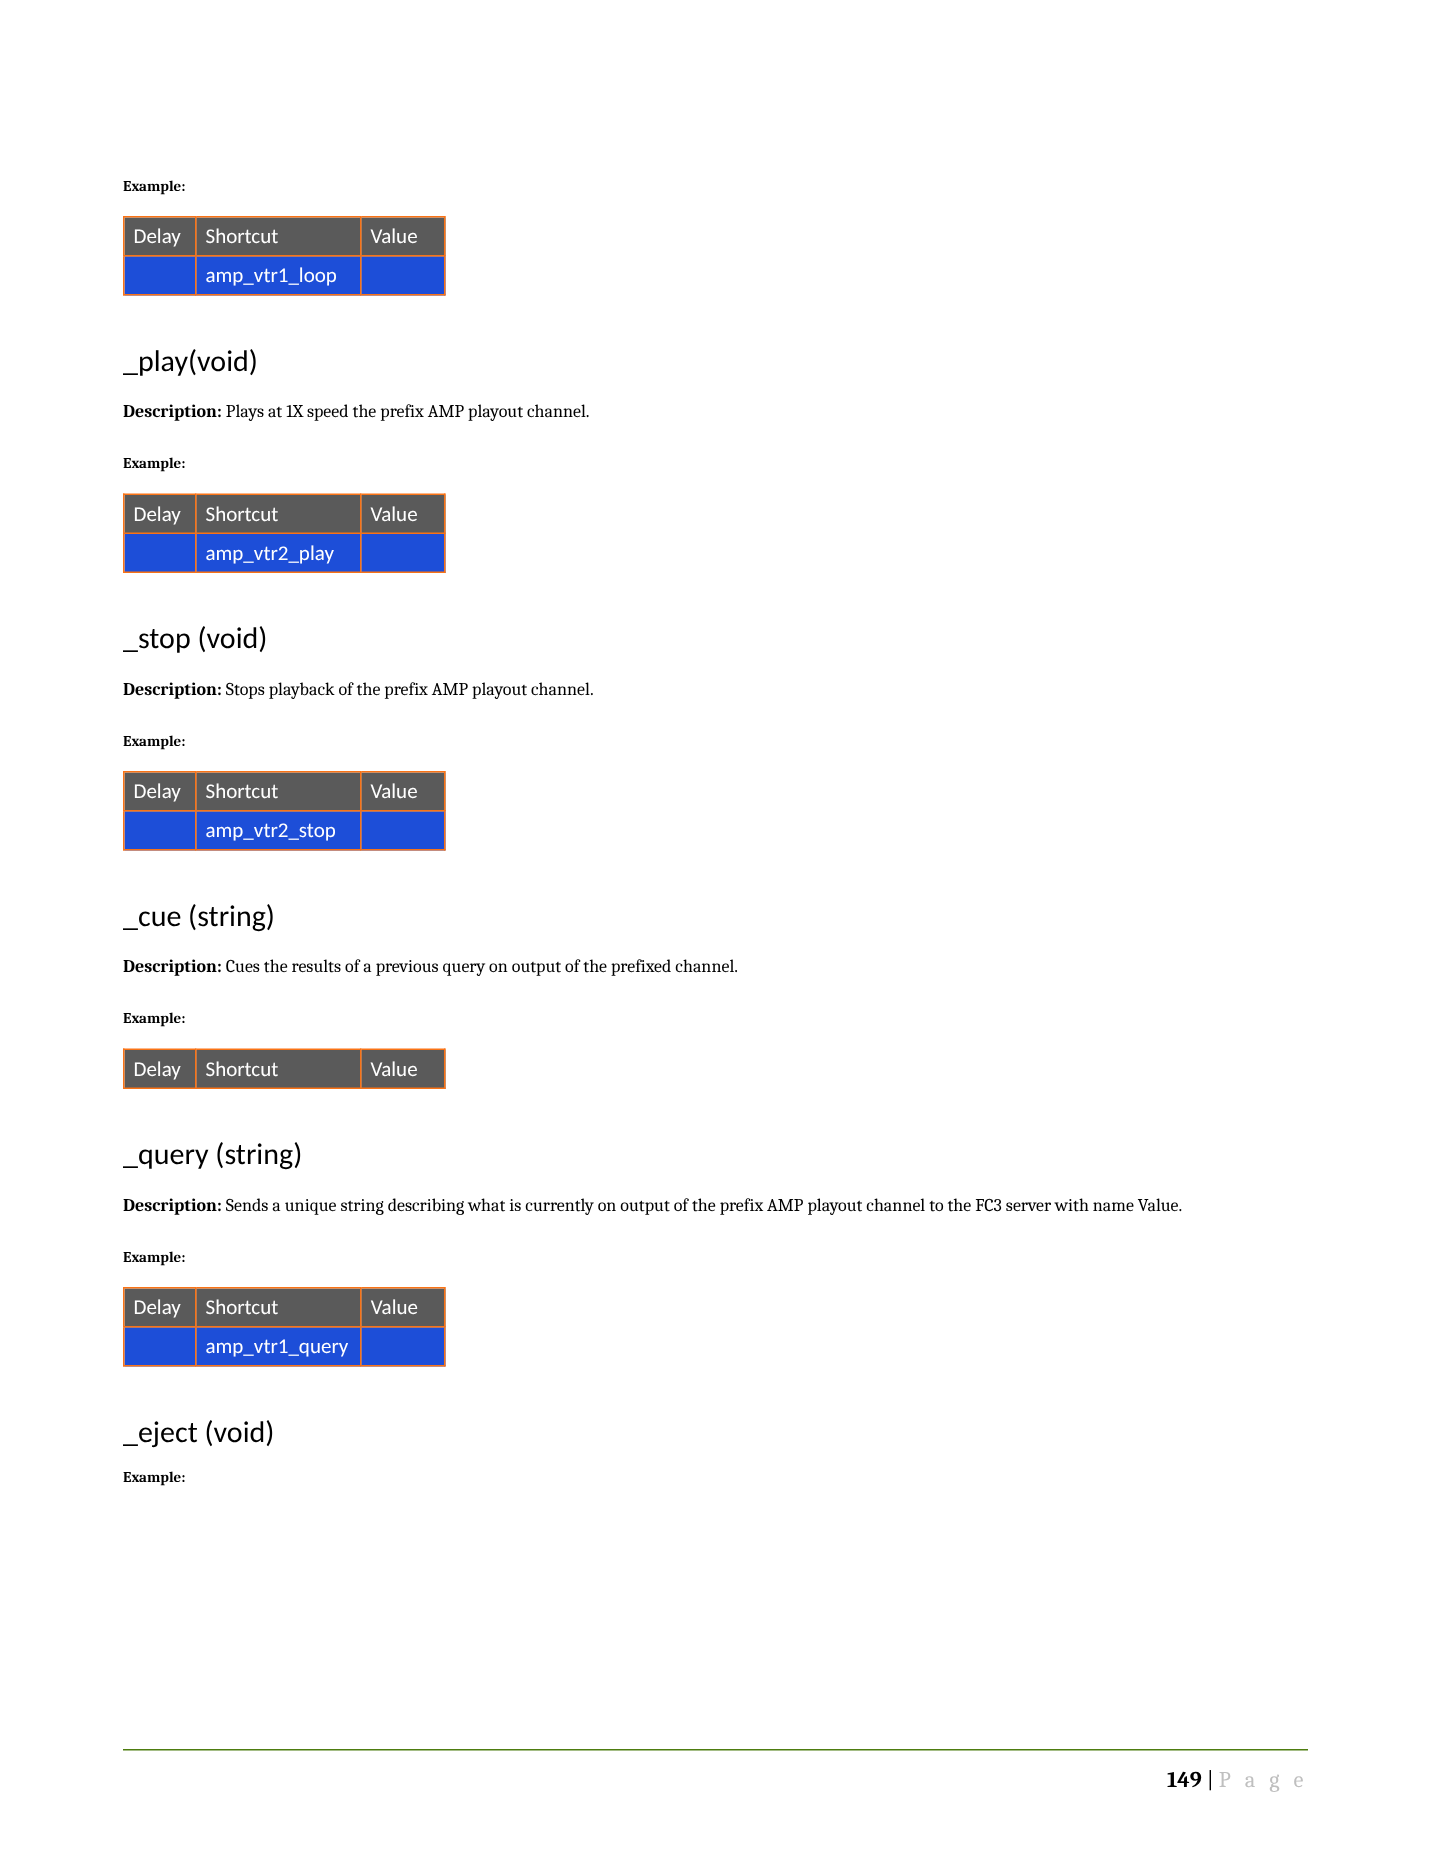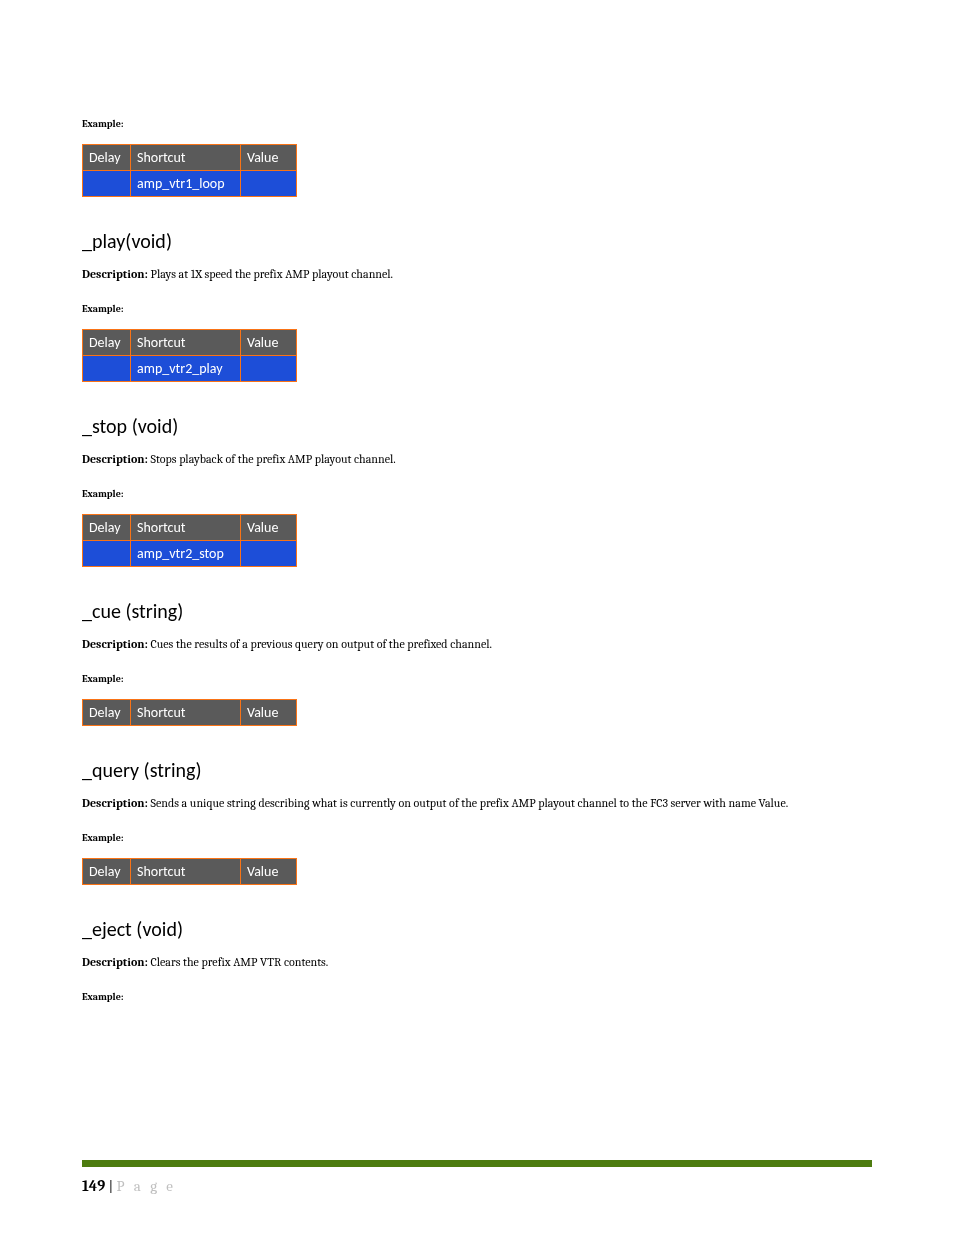--- a/index.html
+++ b/index.html
@@ -58,23 +58,23 @@
     height: 22px;
   }
   .col-delay { width: 48px; }
   .col-shortcut { width: 110px; }
   .col-value { width: 56px; }
   .footer {
     position: absolute;
     bottom: 40px;
     left: 82px;
     right: 82px;
-    border-top: 7px solid #4d7c0f;
+    border-top: 1px solid #4d7c0f;
     padding-top: 10px;
-    text-align: left;
+    text-align: right;
     font-family: Cambria, Georgia, serif;
     font-size: 15px;
   }
   .footer .page-num { font-weight: bold; }
   .footer .page-word { color: #bfbfbf; letter-spacing: 3px; }
 </style>
 </head>
 <body>
 
 <div class="page">
@@ -159,27 +159,28 @@
     <span>Sends a unique string describing what is currently on output of the prefix AMP playout channel to the FC3 server with name Value.</span>
   </div>
   <div class="example-label">Example:</div>
   <table class="shortcut-table">
     <tbody>
         <tr>
       <th class="col-delay">Delay</th>
       <th class="col-shortcut">Shortcut</th>
       <th class="col-value">Value</th>
     </tr>
+    <tr>
+      <td></td>
+      <td>amp_vtr1_query</td>
+      <td></td>
+    </tr>
   </tbody>
     </table>
 
   <div class="section-heading">_eject (void)</div>
-  <div class="description">
-    <span class="desc-label">Description: </span>
-    <span>Clears the prefix AMP VTR contents.</span>
-  </div>
   <div class="example-label">Example:</div>
 
 </div>
 
 <div class="footer">
   <span class="page-num">149</span><span> | </span><span class="page-word">P a g e</span>
 </div>
 
 </body></html>

